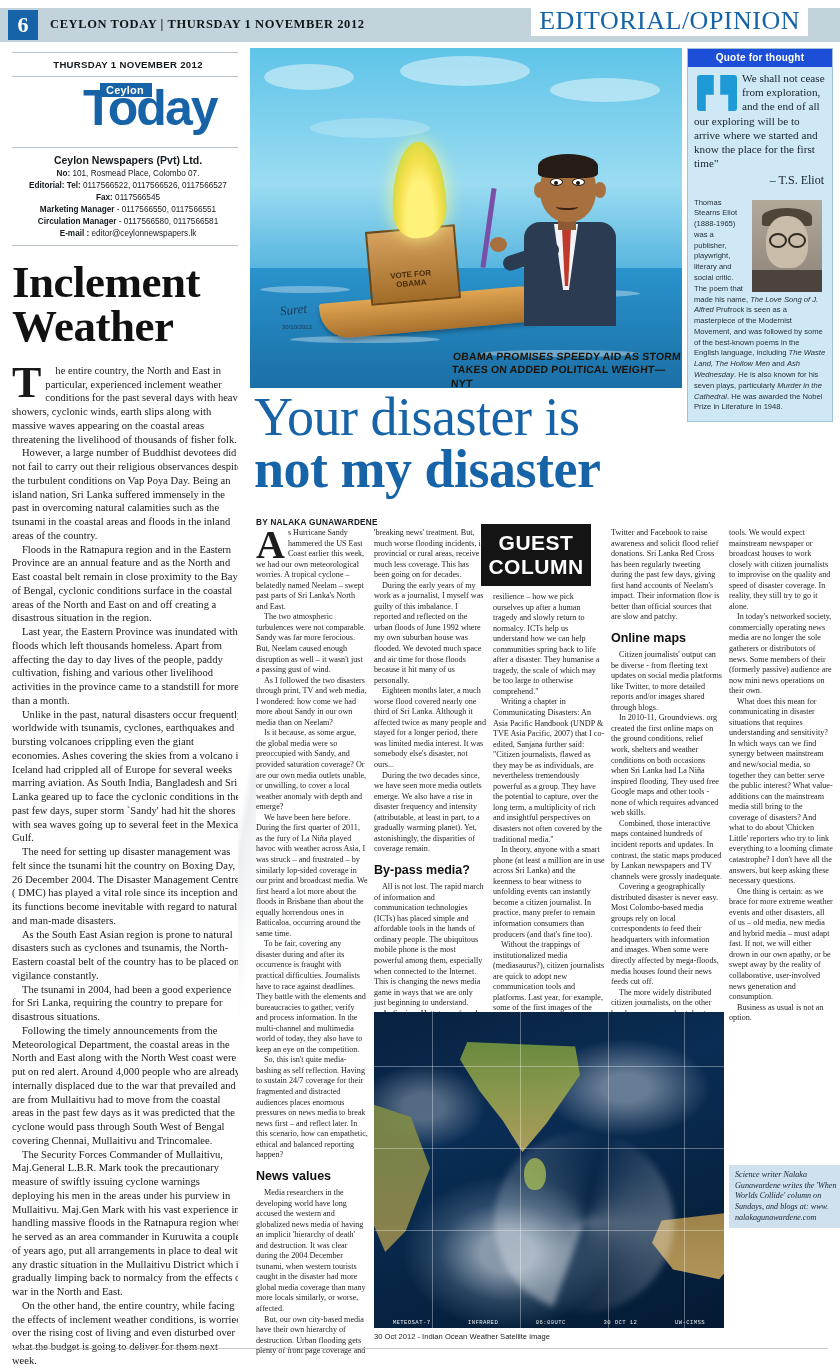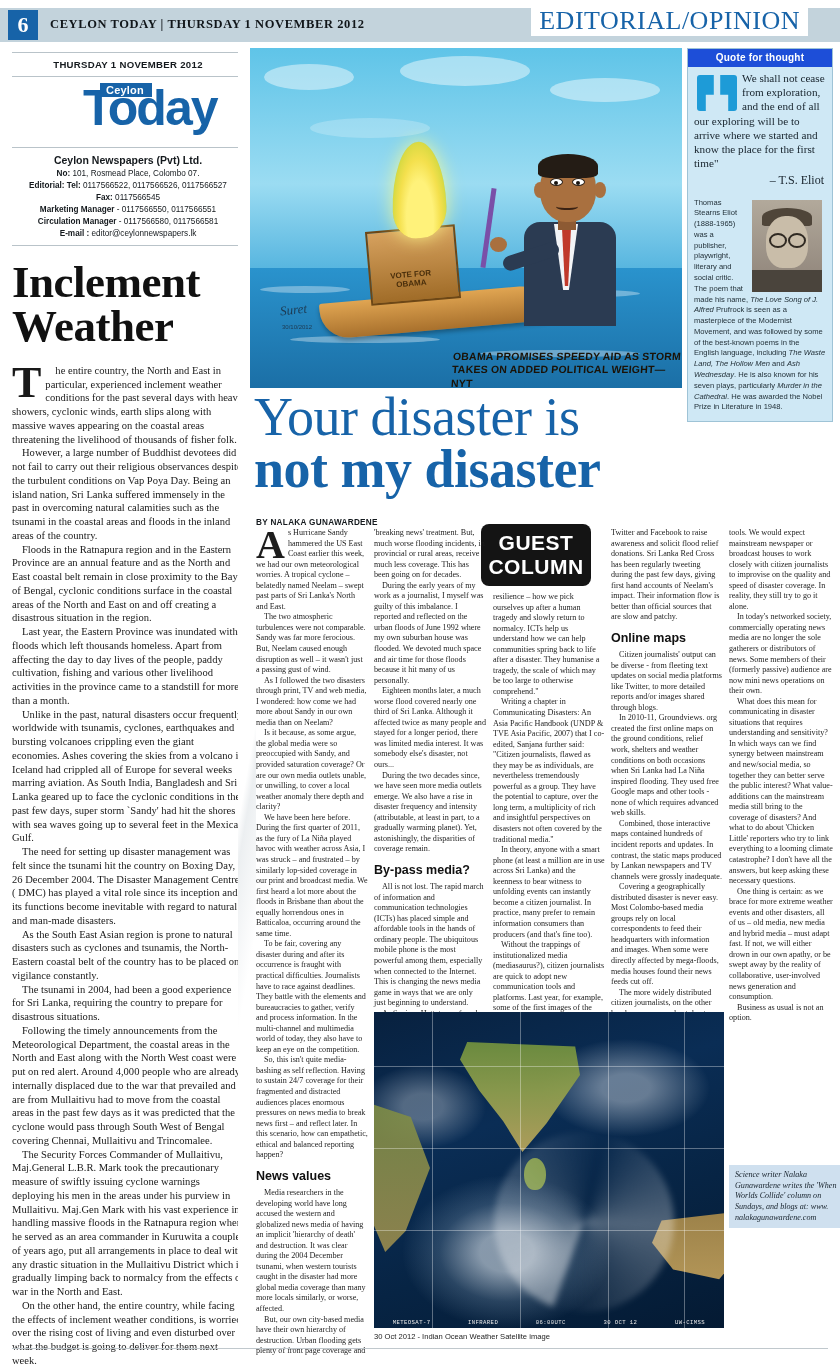--- a/index.html
+++ b/index.html
@@ -227,21 +227,21 @@
   #mh1{font-size:54px;letter-spacing:-.5px;}
   #mh2{font-size:54px;font-weight:bold;letter-spacing:-.5px;}
   #byline{
     position:absolute;left:256px;top:518px;
     font-family:"Liberation Sans",sans-serif;font-weight:bold;
     font-size:8.2px;letter-spacing:.3px;color:#14191d;
   }
   
   #guest-badge{
     position:absolute;left:481px;top:524px;width:110px;height:62px;
-    background:#141414;color:#fff;border-radius:8px;
+    background:#141414;color:#fff;border-radius:0;
     font-family:"Liberation Sans",sans-serif;font-weight:bold;
     display:flex;flex-direction:column;align-items:center;justify-content:center;
     line-height:1.12;
   }
   #guest-badge .g1{font-size:21px;letter-spacing:.5px;}
   #guest-badge .g2{font-size:21px;letter-spacing:.5px;}
   
   .acol{
     position:absolute;
     font-family:"Liberation Serif",serif;
@@ -440,21 +440,21 @@
   <div class="g1">GUEST</div>
   <div class="g2">COLUMN</div>
 </div>
 
 <div class="acol" id="col1">
   <span class="bigcap">A</span>
   <div id="c1a">
       <p class="nf">s Hurricane Sandy hammered the US East Coast earlier this week, we had our own meteorological worries. A tropical cyclone – belatedly named Neelam – swept past parts of Sri Lanka's North and East.</p>
       <p>The two atmospheric turbulences were not comparable. Sandy was far more ferocious. But, Neelam caused enough disruption as well – it wasn't just a passing gust of wind.</p>
       <p>As I followed the two disasters through print, TV and web media, I wondered: how come we had more about Sandy in our own media than on Neelam?</p>
-      <p>Is it because, as some argue, the global media were so preoccupied with Sandy, and provided saturation coverage? Or are our own media outlets unable, or unwilling, to cover a local weather anomaly there depth and clarity?</p>
+      <p>Is it because, as some argue, the global media were so preoccupied with Sandy, and provided saturation coverage? Or are our own media outlets unable, or unwilling, to cover a local weather anomaly with depth and emerge?</p>
       <p>We have been here before. During the first quarter of 2011, as the fury of La Niña played havoc with weather across Asia, I was struck – and frustrated – by similarly lop-sided coverage in our print and broadcast media. We first heard a lot more about the floods in Brisbane than about the equally horrendous ones in Batticaloa, occurring around the same time.</p>
       <p>To be fair, covering any disaster during and after its occurrence is fraught with practical difficulties. Journalists have to race against deadlines. They battle with the elements and bureaucracies to gather, verify and process information. In the multi-channel and multimedia world of today, they also have to keep an eye on the competition.</p>
       <p>So, this isn't quite media-bashing as self reflection. Having to sustain 24/7 coverage for their fragmented and distracted audiences places enormous pressures on news media to break news first – and reflect later. In this scenario, how can empathetic, ethical and balanced reporting happen?</p>
     </div>
   <h3>News values</h3>
   <div id="c1b">
       <p>Media researchers in the developing world have long accused the western and globalized news media of having an implicit 'hierarchy of death' and destruction. It was clear during the 2004 December tsunami, when western tourists caught in the disaster had more global media coverage than many more locals similarly, or worse, affected.</p>
       <p>But, our own city-based media have their own hierarchy of destruction. Urban flooding gets plenty of front page coverage and</p>
     </div>
 </div>

